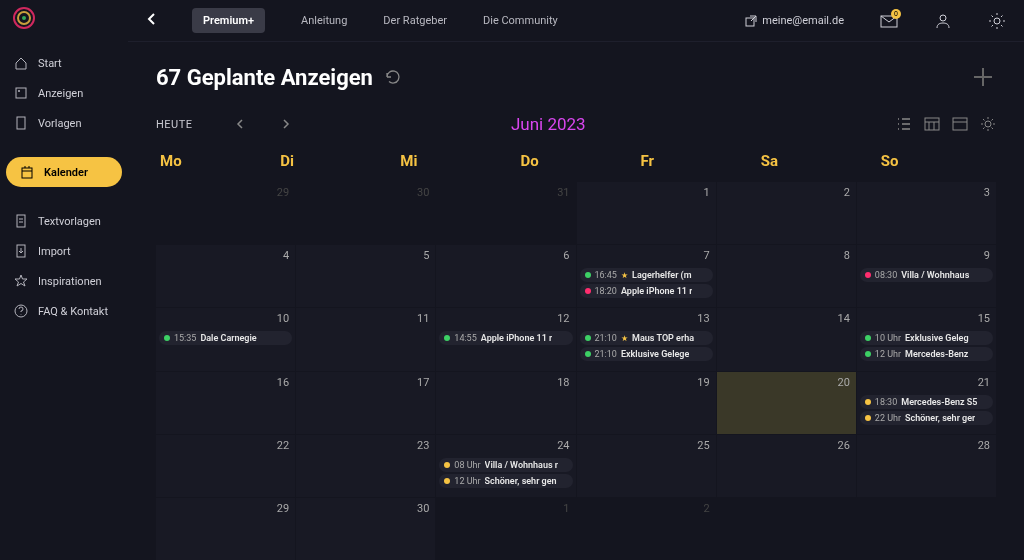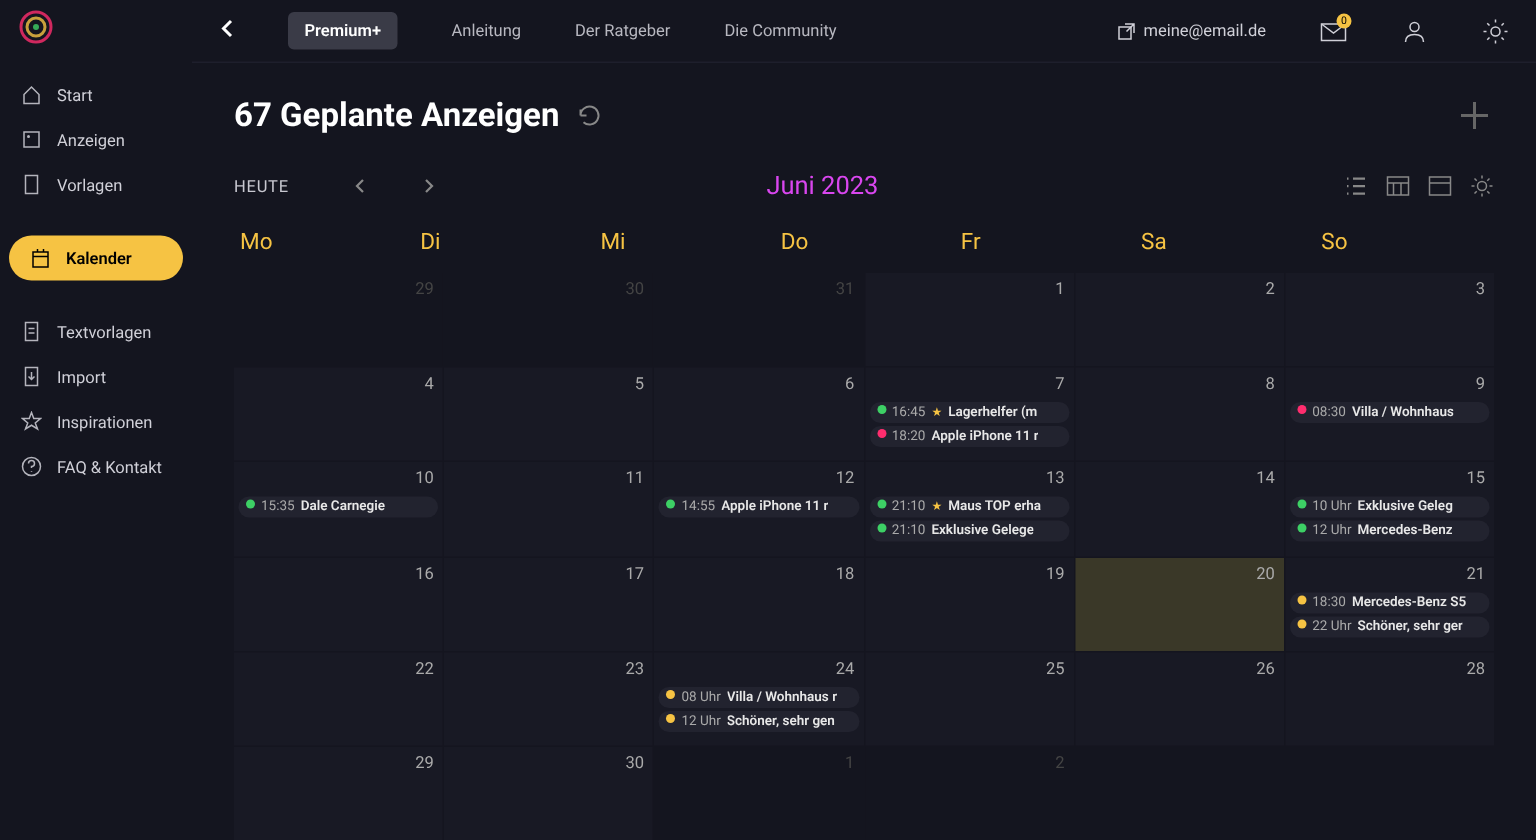--- a/index.html
+++ b/index.html
@@ -27,29 +27,29 @@
 .refresh-icon{width:16px;height:16px;color:#888;cursor:pointer}
 .add-btn{width:26px;height:26px;color:#666;cursor:pointer;margin-left:auto}
 .cal-controls{display:flex;align-items:center;gap:14px;margin-bottom:14px}
 .today-btn{font-size:11px;color:#c8c8d0;letter-spacing:.5px;cursor:pointer}
 .nav-arrow{width:10px;height:10px;color:#888;cursor:pointer}
 .month-label{flex:1;text-align:center;font-size:17px;color:#d946ef;margin-right:90px}
 .view-switch{display:flex;gap:12px}
 .view-icon{width:16px;height:16px;color:#888;cursor:pointer}
 .calendar{flex:1;display:flex;flex-direction:column}
 .cal-head{display:grid;grid-template-columns:repeat(7,1fr);gap:1px;margin-bottom:4px}
-.day-name{font-size:15px;font-weight:400;color:#f6c343;padding:4px 4px 8px}
+.day-name{font-size:15px;font-weight:700;color:#f6c343;padding:4px 4px 8px}
 .cal-grid{display:grid;grid-template-columns:repeat(6,1fr);grid-auto-rows:1fr;gap:1px;flex:1}
 .cell{background:#181924;padding:3px;position:relative;overflow:hidden;font-size:10px}
 .cell.other{background:#14151f}
 .cell.other .daynum{color:#444}
 .cell.today{background:#3a3828}
 .daynum{position:absolute;top:4px;right:6px;color:#aaa;font-size:11px}
 .events{margin-top:20px;display:flex;flex-direction:column;gap:2px}
-.ev{display:flex;align-items:flex-start;gap:4px;background:#22232f;border-radius:9px;padding:2px 5px;white-space:nowrap;overflow:hidden;font-size:9px;cursor:pointer}
+.ev{display:flex;align-items:center;gap:4px;background:#22232f;border-radius:9px;padding:2px 5px;white-space:nowrap;overflow:hidden;font-size:9px;cursor:pointer}
 .dot{width:6px;height:6px;border-radius:50%;flex-shrink:0}
 .star{color:#f6c343;font-size:8px;flex-shrink:0}
 .ev-time{color:#aaa;flex-shrink:0}
 .ev-title{font-weight:600;color:#e8e8e8;overflow:hidden;text-overflow:ellipsis}
 </style>
 </head>
 <body>
 
 <div class="app">
   <div class="sidebar">

